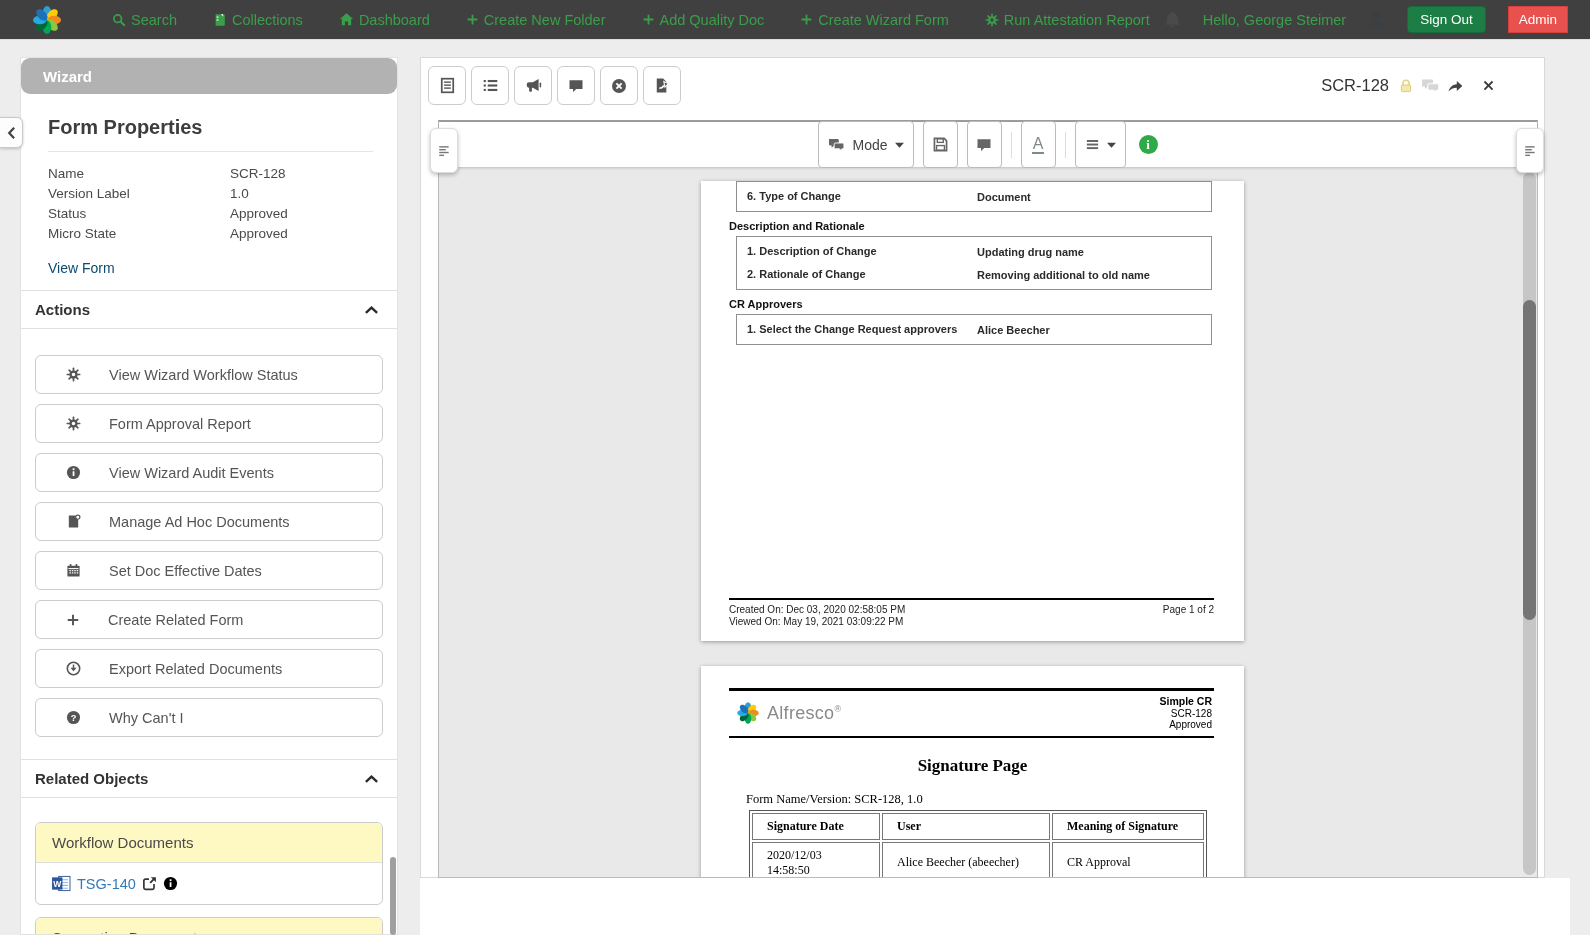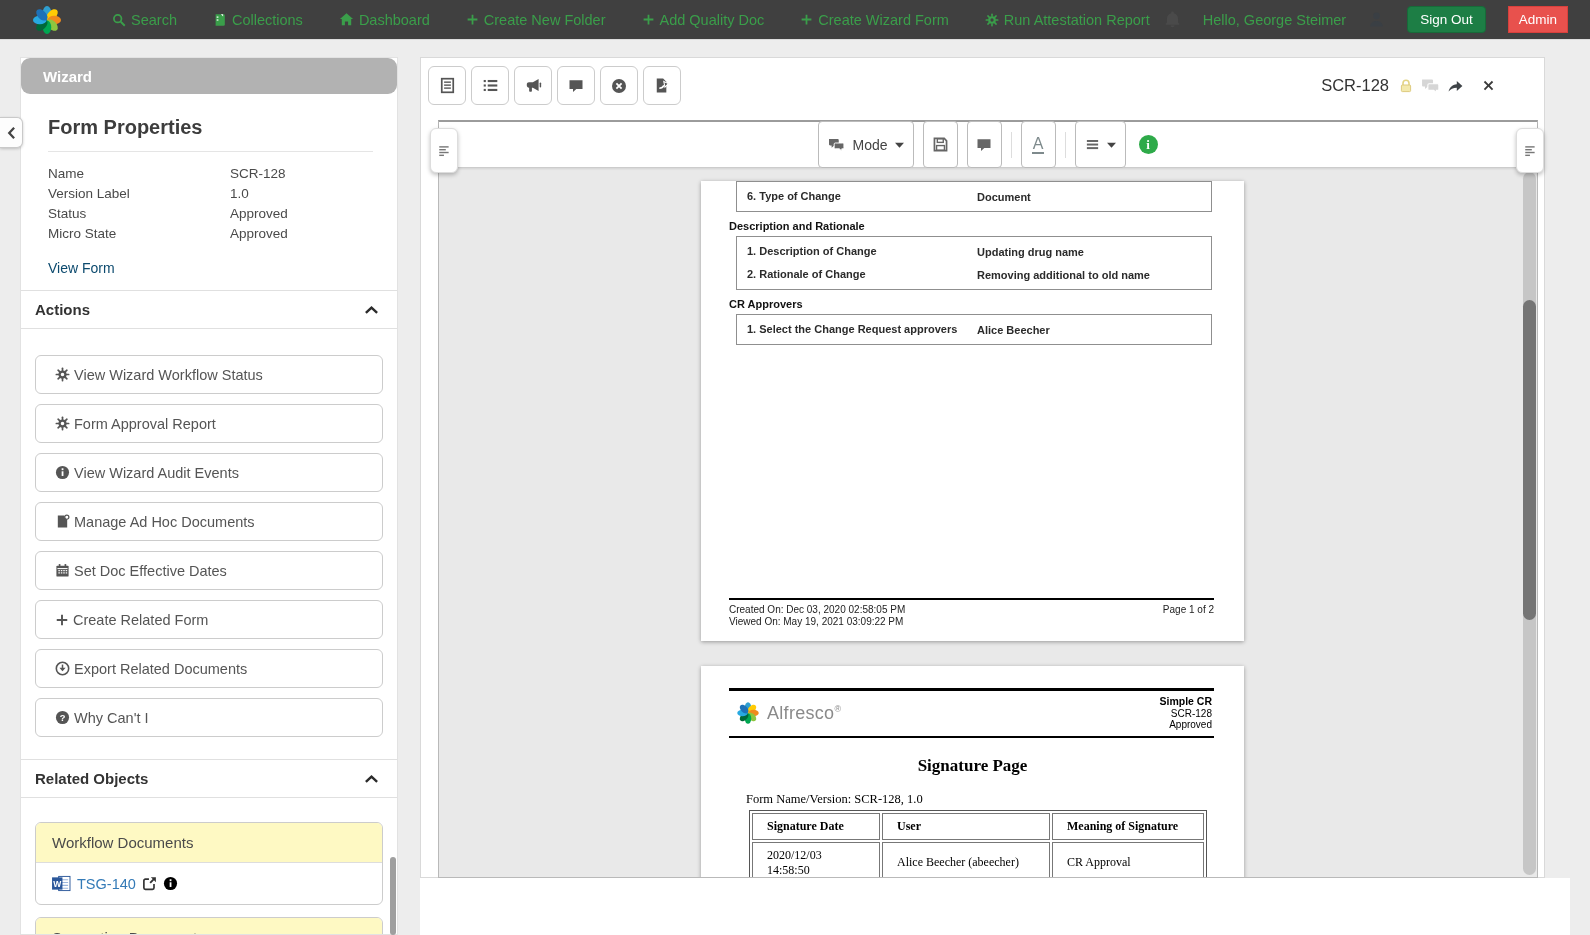--- a/index.html
+++ b/index.html
@@ -37,21 +37,21 @@
   .prop-row { display:flex; font-size:13.5px; color:#4a4a4a; line-height:20px; }
   .prop-row .plabel { width:182px; }
   .view-form { display:inline-block; margin:16px 0 14px; color:#0c4a6e;
     font-size:14px; text-decoration:none; cursor:pointer; }
   .section-head { border-top:1px solid #e0e0e0; border-bottom:1px solid #e0e0e0;
     padding:10px 18px 10px 14px; display:flex; align-items:center; justify-content:space-between; }
   .section-head .st { font-size:15px; font-weight:bold; color:#333; }
   .chevron-up { color:#2b2b2b; cursor:pointer; }
   .actions-list { padding:26px 14px 12px; }
   .action-btn { width:100%; height:39px; background:#fff; border:1px solid #ccc;
-    border-radius:6px; display:flex; align-items:center; gap:4px; padding-left:19px;
+    border-radius:6px; display:flex; align-items:center; gap:28px; padding-left:30px;
     margin-bottom:10px; font-size:14.5px; color:#555; cursor:pointer; }
   .action-btn svg { color:#555; }
   .ro-card { margin:12px 14px 0; border:1px solid #ccc; border-radius:6px; overflow:hidden; }
   .ro-card-head { padding:11px 16px; font-size:15px; color:#4a4a4a;
     border-bottom:1px solid #ddd; background:#fef9c3; }
   .ro-card-row { padding:12px 16px; display:flex; align-items:center; gap:6px; }
   .doc-link { color:#337ab7; font-size:14.5px; text-decoration:none; cursor:pointer; }
   #sidebar-scroll-thumb { position:absolute; left:390px; top:857px; width:6px;
     height:78px; background:#9f9f9f; border-radius:3px; }
 

